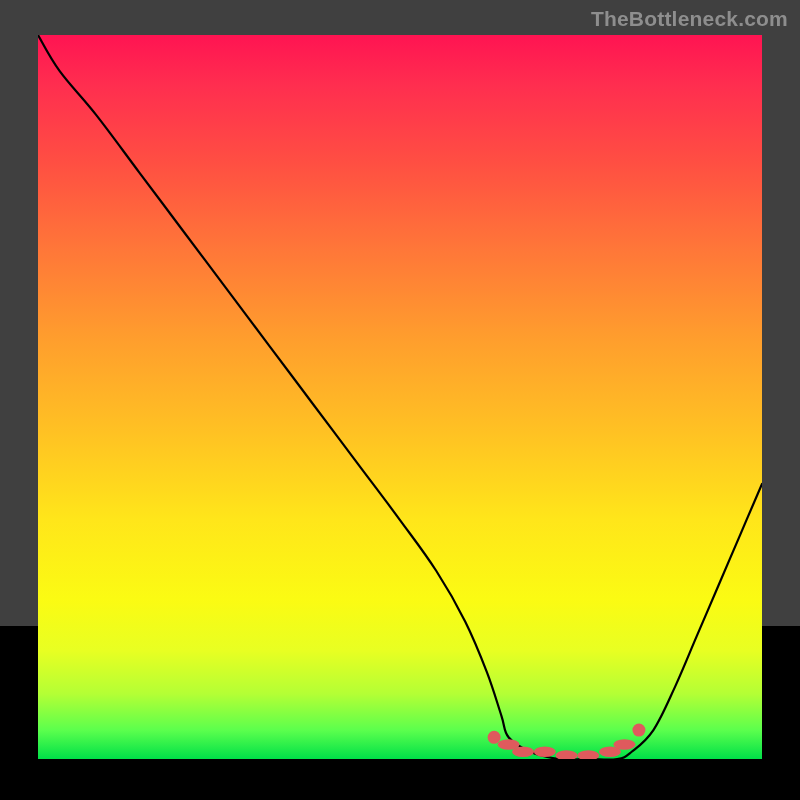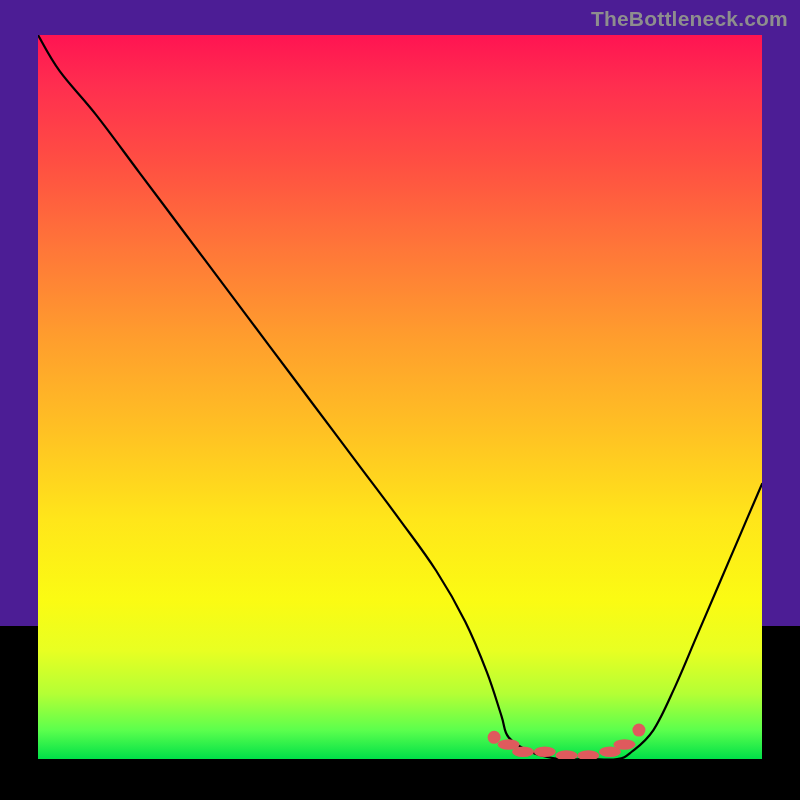--- a/index.html
+++ b/index.html
@@ -7,21 +7,21 @@
     padding: 0;
     width: 800px;
     height: 800px;
     background: #000000;
     overflow: hidden;
   }
   .chart-container {
     position: relative;
     width: 800px;
     height: 626px;
-    background: #4c1d95;
+    background: #404040;
   }
   .plot-area {
     position: absolute;
     left: 38px;
     top: 35px;
     width: 724px;
     height: 724px;
     background: linear-gradient(to bottom,
       #ff1452 0%,
       #ff2e4f 7%,

